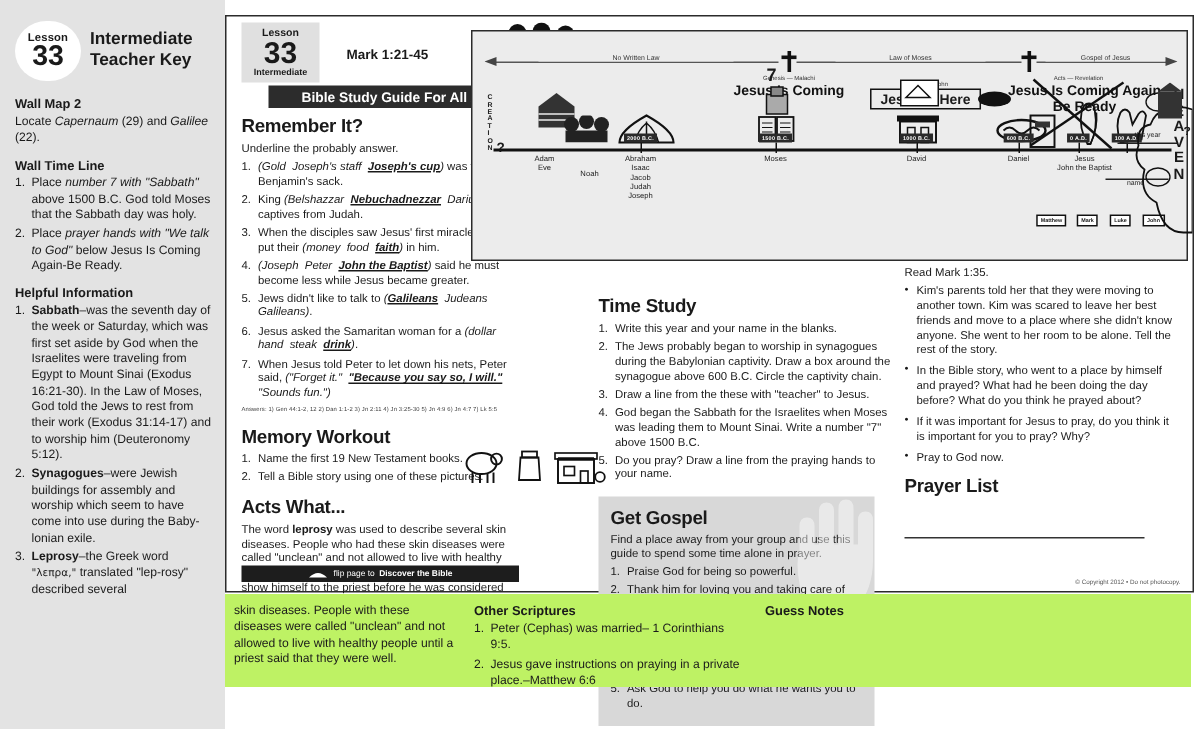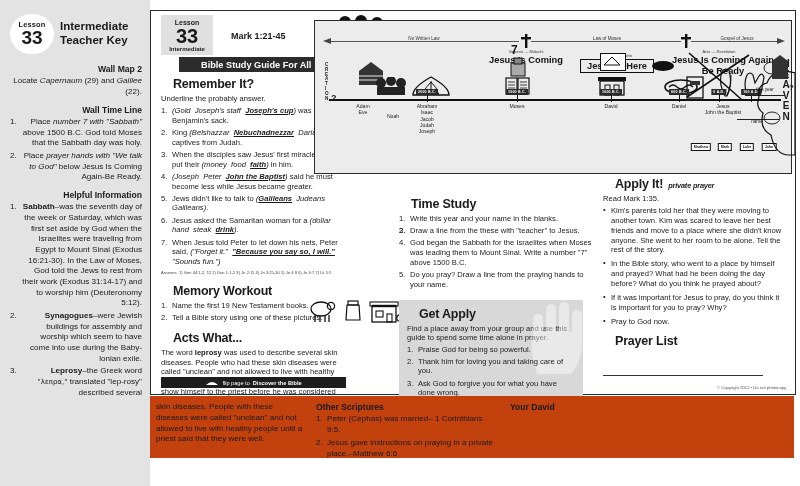--- a/index.html
+++ b/index.html
@@ -8,21 +8,21 @@
 
   
   .left-col{position:absolute;left:0;top:0;width:150px;height:486px;background:#e3e3e3;}
   .lesson-badge{position:relative;margin:14px 0 0 10px;display:flex;align-items:flex-start;gap:6px;}
   .lesson-oval{width:44px;height:40px;background:#fff;border-radius:50%/52%;
        display:flex;flex-direction:column;align-items:center;justify-content:center;line-height:1;}
   .lesson-word{font-size:7.5px;font-weight:bold;letter-spacing:.1px;}
   .lesson-num{font-size:19px;font-weight:bold;margin-top:-1px;}
   .tk{font-size:11.5px;font-weight:bold;line-height:1.22;padding-top:5px;}
   .tk div{white-space:nowrap;}
-  .l-body{padding:10px 8px 0 10px;font-size:8.1px;line-height:1.32;text-align:right;}
+  .l-body{padding:10px 8px 0 10px;font-size:8.1px;line-height:1.32;}
   .l-h{font-weight:bold;font-size:8.6px;margin:0 0 1px 0;}
   .l-p{margin:0 0 7px 0;}
   .l-ol{margin:0 0 7px 0;padding:0;list-style:none;}
   .l-ol li{position:relative;padding-left:11px;margin-bottom:2px;}
   .l-ol li .n{position:absolute;left:0;top:0;}
   .it{font-style:italic;}
   .bd{font-weight:bold;}
   .grk{font-family:"DejaVu Sans",sans-serif;font-size:7px;}
 
   
@@ -40,21 +40,21 @@
 
   
   .bsg{position:absolute;left:28px;top:46px;width:185px;height:15px;background:#2c2c2c;color:#fff;
      font-size:9.2px;font-weight:bold;display:flex;align-items:center;padding-left:22px;box-sizing:border-box;}
 
   
   .col1{position:absolute;left:10px;top:66px;width:185px;}
   .col2{position:absolute;left:248px;top:186px;width:200px;}
   .col3{position:absolute;left:452px;top:166px;width:182px;}
 
-  .sec-h{font-size:12.5px;font-weight:bold;margin:0 0 3px 12px;letter-spacing:-.2px;}
+  .sec-h{font-size:12.5px;font-weight:bold;margin:0 0 3px 0;letter-spacing:-.2px;}
   .sub{font-size:7.6px;margin:0 0 3px 0;}
   .qol{margin:0;padding:0;list-style:none;font-size:7.6px;line-height:1.28;}
   .qol li{position:relative;padding-left:11px;margin-bottom:2.5px;}
   .qol li .n{position:absolute;left:0;top:0;}
   .u{text-decoration:underline;font-style:italic;font-weight:bold;}
   .ans{font-size:3.9px;color:#3a3a3a;margin-top:3px;letter-spacing:.1px;}
 
   
   .mw{position:relative;margin-top:9px;}
   .mw-pics{position:absolute;right:-60px;top:14px;display:flex;gap:5px;}
@@ -96,21 +96,21 @@
       font-size:9.3px;font-weight:bold;transform:translateX(-50%);}
   .gbook{position:absolute;border:1px solid #111;background:#fff;font-size:3.6px;font-weight:bold;
       padding:1px 2px;transform:translateX(-50%);}
   .heaven{position:absolute;font-size:10px;font-weight:bold;line-height:1.05;text-align:center;}
   .qmark{position:absolute;font-size:9px;font-weight:bold;}
   .creation{position:absolute;font-size:4.6px;font-weight:bold;line-height:1.05;letter-spacing:.2px;}
   .blank-lbl{position:absolute;font-size:4.6px;color:#222;text-align:center;transform:translateX(-50%);}
   .blank-ul{position:absolute;border-bottom:.8px solid #222;}
 
   
-  .bottom{position:absolute;left:150px;top:396px;width:644px;height:62px;background:#c2410c;}
+  .bottom{position:absolute;left:150px;top:396px;width:644px;height:62px;background:#bef264;}
   .b-c1{position:absolute;left:6px;top:6px;width:150px;font-size:8.1px;line-height:1.33;}
   .b-c2{position:absolute;left:166px;top:6px;width:180px;font-size:8.1px;line-height:1.33;}
   .b-c3{position:absolute;left:360px;top:6px;width:160px;font-size:8.6px;font-weight:bold;}
   .b-h{font-weight:bold;font-size:8.6px;margin:0 0 1px 0;}
   svg{display:block;}
 </style>
 </head>
 <body>
 
 <div class="page">
@@ -226,46 +226,43 @@
           <path d="M1 6 Q7 0 13 6" fill="#fff"></path>
         </svg>
       <span>flip page to</span>
       <b>Discover the Bible</b>
     </div>
 
     <div class="col2">
       <h2 class="sec-h">Time Study</h2>
       <ul class="qol">
         <li><span class="n">1.</span><span>Write this year and your name in the blanks.</span></li>
-        <li><span class="n">2.</span></li>
+        <li><span class="n">2.</span><span>The Jews probably began to worship in synagogues during the Babylonian captivity. Draw a box around the synagogue above 600 B.C. Circle the captivity chain.</span></li>
         <li><span class="n">3.</span><span>Draw a line from the these with "teacher" to Jesus.</span></li>
         <li><span class="n">4.</span><span>God began the Sabbath for the Israelites when Moses was leading them to Mount Sinai. Write a number "7" above 1500 B.C.</span></li>
         <li><span class="n">5.</span><span>Do you pray? Draw a line from the praying hands to your name.</span></li>
       </ul>
 
       <div class="ga">
         <svg class="hand" width="70" height="82" viewBox="0 0 70 82">
           <path d="M18 78 Q10 52 14 40 L14 24 Q14 18 19 18 Q24 18 24 24 L24 36 L27 36 L27 14 Q27 8 32 8 Q37 8 37 14 L37 36 L40 36 L40 12 Q40 6 45 6 Q50 6 50 12 L50 36 L53 36 L53 20 Q53 14 58 14 Q63 14 63 20 L63 46 Q63 66 52 78 Z" fill="#fff"></path>
         </svg>
-        <h2 class="sec-h">Get Apply</h2>
+        <h2 class="sec-h">Get Gospel</h2>
         <p class="sub">Find a place away from your group and use this guide to spend some time alone in prayer.</p>
         <ul class="qol">
           <li><span class="n">1.</span><span>Praise God for being so powerful.</span></li>
           <li><span class="n">2.</span><span>Thank him for loving you and taking care of you.</span></li>
           <li><span class="n">3.</span><span>Ask God to forgive you for what you have done wrong.</span></li>
           <li><span class="n">4.</span><span>Pray for your family. Pray for people who don't know God. Pray for people you don't like.</span></li>
           <li><span class="n">5.</span><span>Ask God to help you do what he wants you to do.</span></li>
         </ul>
       </div>
     </div>
 
     <div class="col3">
-      <h2 class="sec-h">
-        <span>Apply It!</span><span class="ai-tag">private prayer</span>
-      </h2>
       <p class="sub">Read Mark 1:35.</p>
       <ul class="bul">
         <li><span class="d">•</span><span>Kim's parents told her that they were moving to another town. Kim was scared to leave her best friends and move to a place where she didn't know anyone. She went to her room to be alone. Tell the rest of the story.</span></li>
         <li><span class="d">•</span><span>In the Bible story, who went to a place by himself and prayed? What had he been doing the day before? What do you think he prayed about?</span></li>
         <li><span class="d">•</span><span>If it was important for Jesus to pray, do you think it is important for you to pray? Why?</span></li>
         <li><span class="d">•</span><span>Pray to God now.</span></li>
       </ul>
       <h2 class="sec-h" style="margin-top:8px">Prayer List</h2>
       <div class="pl-line"></div>
     </div>
@@ -444,16 +441,16 @@
 
   <div class="bottom">
     <div class="b-c1">skin diseases. People with these diseases were called "unclean" and not allowed to live with healthy people until a priest said that they were well.</div>
     <div class="b-c2">
       <p class="b-h">Other Scriptures</p>
       <ul class="l-ol" style="font-size:8.1px;">
         <li><span class="n">1.</span><span>Peter (Cephas) was married– 1 Corinthians 9:5.</span></li>
         <li><span class="n">2.</span><span>Jesus gave instructions on praying in a private place.–Matthew 6:6</span></li>
       </ul>
     </div>
-    <div class="b-c3">Your David</div>
+    <div class="b-c3">Guess Notes</div>
   </div>
 
 </div>
 
 </body></html>

